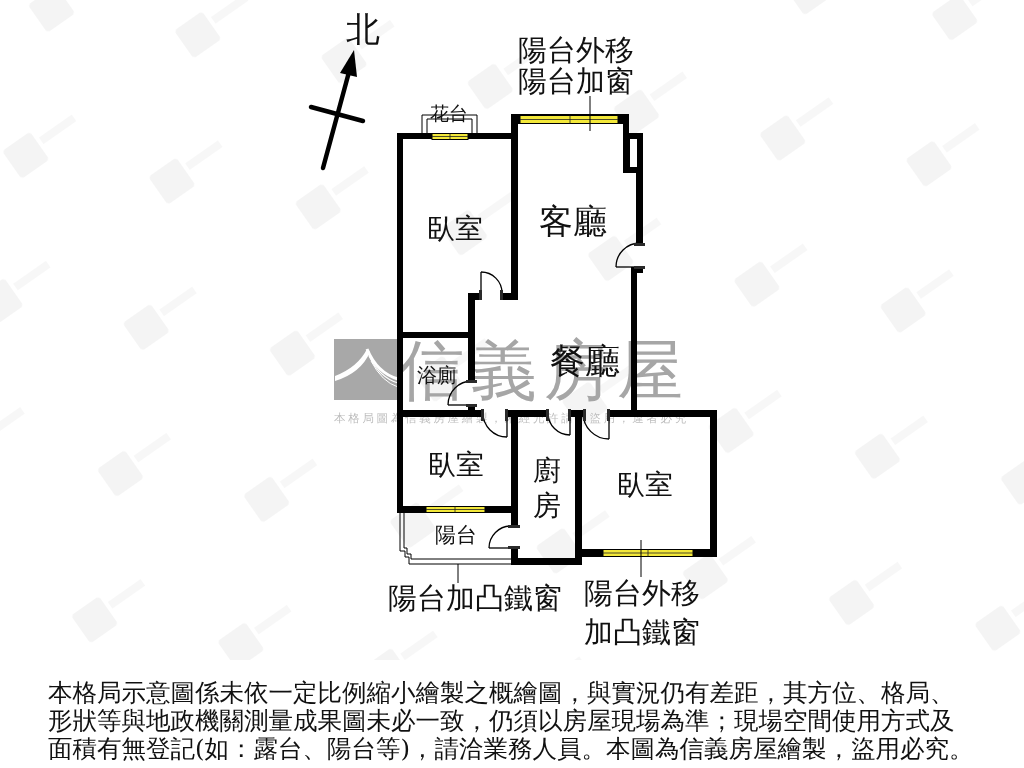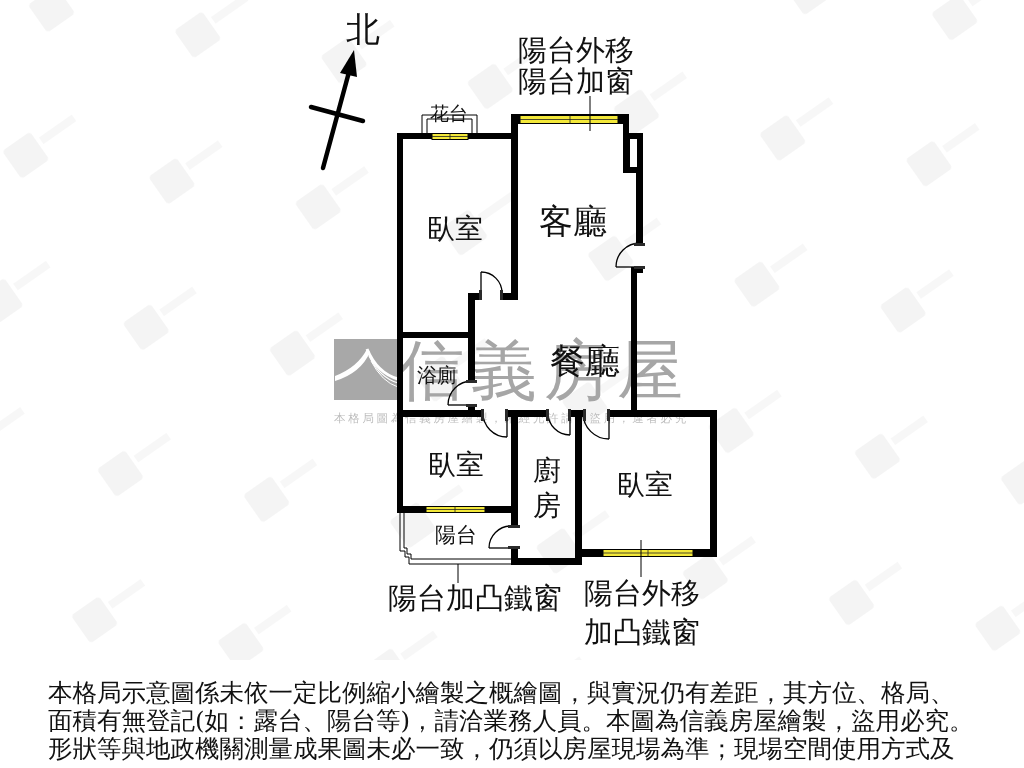--- a/index.html
+++ b/index.html
@@ -189,15 +189,15 @@
 
   <text class="lbl" x="576" y="50" font-size="29">陽台外移</text>
   <text class="lbl" x="576" y="81" font-size="29">陽台加窗</text>
   <text class="lbl" x="475" y="598" font-size="29">陽台加凸鐵窗</text>
   <text class="lbl" x="642" y="593" font-size="29">陽台外移</text>
   <text class="lbl" x="642" y="632" font-size="29">加凸鐵窗</text>
 </svg>
 
 <div id="disclaimer">
   <div>本格局示意圖係未依一定比例縮小繪製之概繪圖，與實況仍有差距，其方位、格局、</div>
+  <div>形狀等與地政機關測量成果圖未必一致，仍須以房屋現場為準；現場空間使用方式及</div>
   <div>面積有無登記(如：露台、陽台等)，請洽業務人員。本圖為信義房屋繪製，盜用必究。</div>
-  <div>形狀等與地政機關測量成果圖未必一致，仍須以房屋現場為準；現場空間使用方式及</div>
 </div>
 
 </body></html>

